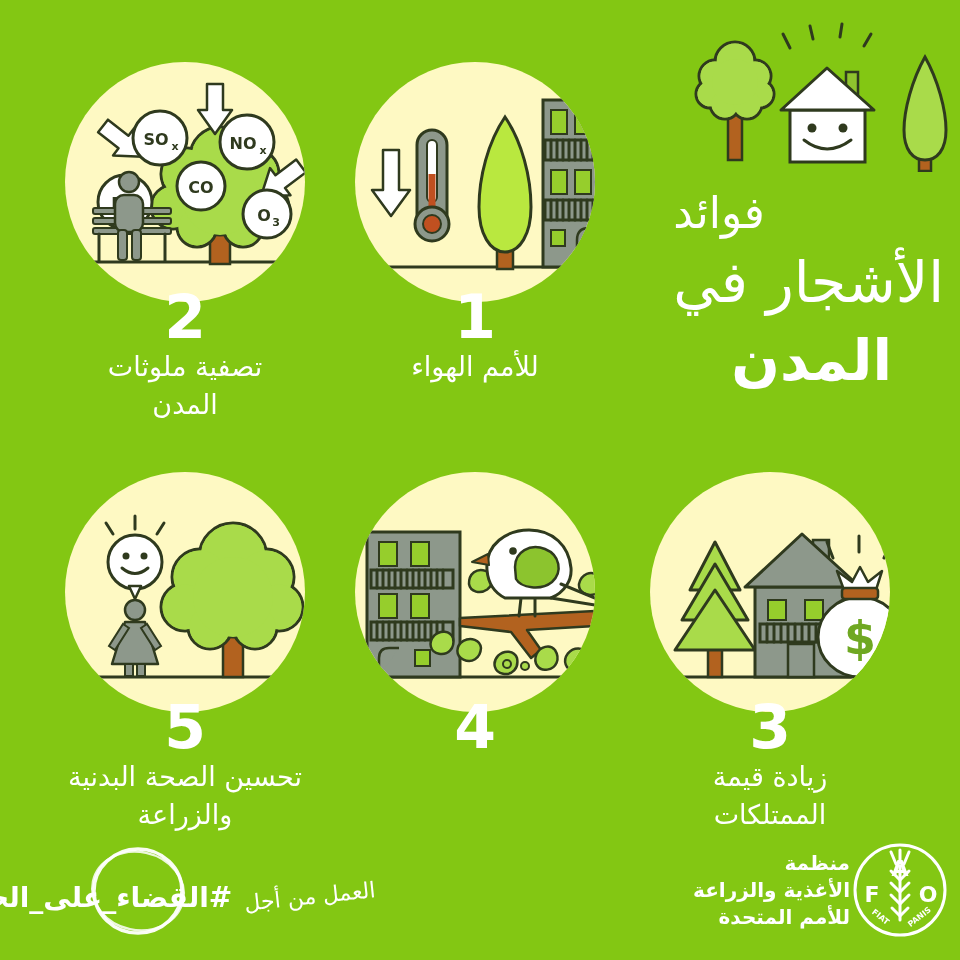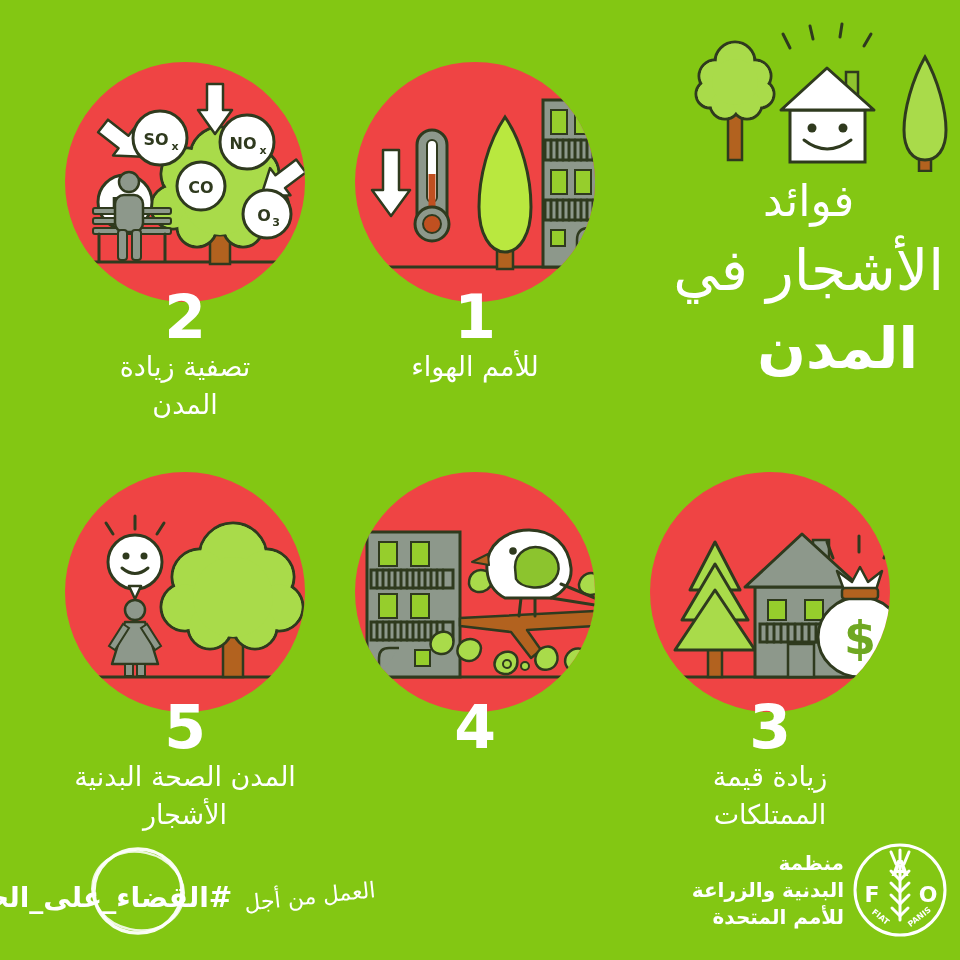--- a/index.html
+++ b/index.html
@@ -1,36 +1,36 @@
 <!DOCTYPE html>
 <html lang="ar"><head>
 <meta charset="utf-8">
 <style>
   html,body{margin:0;padding:0;background:#83C713;}
   .canvas{position:relative;width:960px;height:960px;background:#83C713;overflow:hidden;
           font-family:"DejaVu Sans",sans-serif;}
-  .circle{position:absolute;width:240px;height:240px;border-radius:50%;background:#ef4444;overflow:hidden;}
+  .circle{position:absolute;width:240px;height:240px;border-radius:50%;background:#fef9c3;overflow:hidden;}
   .c1{left:355px;top:62px;} .c2{left:65px;top:62px;}
   .c3{left:650px;top:472px;} .c4{left:355px;top:472px;} .c5{left:65px;top:472px;}
   .benefit{position:absolute;width:280px;text-align:center;color:#FFFFFF;}
   .b1{left:335px;top:288px;} .b2{left:45px;top:288px;}
   .b3{left:630px;top:698px;} .b4{left:335px;top:698px;} .b5{left:45px;top:698px;}
   .num{font-size:60px;font-weight:bold;line-height:58px;}
   .lbl{font-size:27px;line-height:38px;direction:rtl;margin-top:2px;}
-  .title{position:absolute;right:16px;top:172px;text-align:center;direction:rtl;color:#FFFFFF;}
+  .title{position:absolute;right:16px;top:184px;text-align:left;direction:rtl;color:#FFFFFF;}
   .t1{font-size:44px;line-height:58px;font-weight:normal;}
   .t2{font-size:57px;line-height:80px;font-weight:normal;}
   .t3{font-size:57px;line-height:76px;font-weight:bold;padding-left:58px;}
   .topicons{position:absolute;left:640px;top:22px;}
   .footer-left{position:absolute;left:26px;top:852px;width:350px;height:90px;direction:rtl;
                display:flex;align-items:center;gap:12px;color:#FFFFFF;}
   .prefix{font-size:22px;line-height:26px;transform:rotate(-6deg);white-space:nowrap;}
   .hashtag{font-size:28px;font-weight:bold;white-space:nowrap;}
   .sketch{position:absolute;left:86px;top:842px;pointer-events:none;}
-  .footer-right{position:absolute;right:10px;top:840px;display:flex;align-items:center;gap:6px;}
+  .footer-right{position:absolute;right:10px;top:840px;display:flex;align-items:center;gap:0;}
   .org{color:#FFFFFF;text-align:right;direction:rtl;font-size:20px;line-height:27px;font-weight:bold;}
   svg text{font-family:"DejaVu Sans",sans-serif;}
   .svgt{font-weight:bold;fill:#2F3A1E;}
   .ol{stroke:#2F3A1E;stroke-width:3;stroke-linecap:round;fill:none;}
   .arrow{fill:#FFFFFF;stroke:#2F3A1E;stroke-width:2.5;stroke-linejoin:round;}
 </style>
 </head>
 <body>
 
 <div class="canvas">
@@ -314,57 +314,57 @@
 
   <div class="benefit b1">
     <div class="num">1</div>
     <div class="lbl">
       <div>للأمم الهواء</div>
     </div>
   </div>
   <div class="benefit b2">
     <div class="num">2</div>
     <div class="lbl">
-      <div>تصفية زيادة</div>
+      <div>تصفية ملوثات</div>
       <div>المدن</div>
     </div>
   </div>
   <div class="benefit b3">
     <div class="num">3</div>
     <div class="lbl">
       <div>زيادة قيمة</div>
       <div>الممتلكات</div>
     </div>
   </div>
   <div class="benefit b4">
     <div class="num">4</div>
     <div class="lbl">
     </div>
   </div>
   <div class="benefit b5">
     <div class="num">5</div>
     <div class="lbl">
-      <div>المدن الصحة البدنية</div>
-      <div>الأشجار</div>
+      <div>تحسين الصحة البدنية</div>
+      <div>والزراعة</div>
     </div>
   </div>
 
   <div class="footer-left">
     <span class="prefix">العمل من أجل</span>
     <span class="hashtag">#القضاء_على_الجوع</span>
   </div>
   <svg class="sketch" width="104" height="98" viewBox="0 0 104 98">
     <ellipse cx="52" cy="49" rx="44" ry="42" fill="none" stroke="#FFFFFF" stroke-width="3.5" opacity="0.95"></ellipse>
     <ellipse cx="52" cy="49" rx="46" ry="39" fill="none" stroke="#FFFFFF" stroke-width="2.5" opacity="0.85" transform="rotate(12 52 49)"></ellipse>
   </svg>
 
   <div class="footer-right">
     <div class="org">
       <div>منظمة</div>
-      <div>البدنية والزراعة</div>
+      <div>الأغذية والزراعة</div>
       <div>للأمم المتحدة</div>
     </div>
     <svg width="100" height="100" viewBox="0 0 100 100">
       <circle cx="50" cy="50" r="45" fill="none" stroke="#FFFFFF" stroke-width="3"></circle>
       <g stroke="#FFFFFF" stroke-width="3" stroke-linecap="round" fill="none">
         <path d="M50,26 V80"></path>
         <path d="M46,24 L41,12 M50,22 L50,10 M54,24 L59,12"></path>
         <path d="M50,40 L41,31 M50,40 L59,31"></path>
         <path d="M50,52 L41,43 M50,52 L59,43"></path>
         <path d="M50,64 L41,55 M50,64 L59,55"></path>

